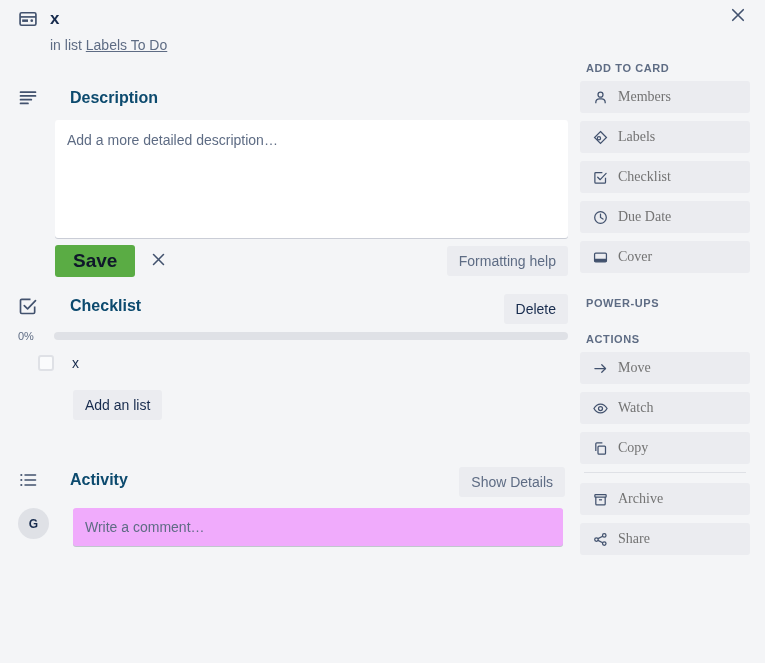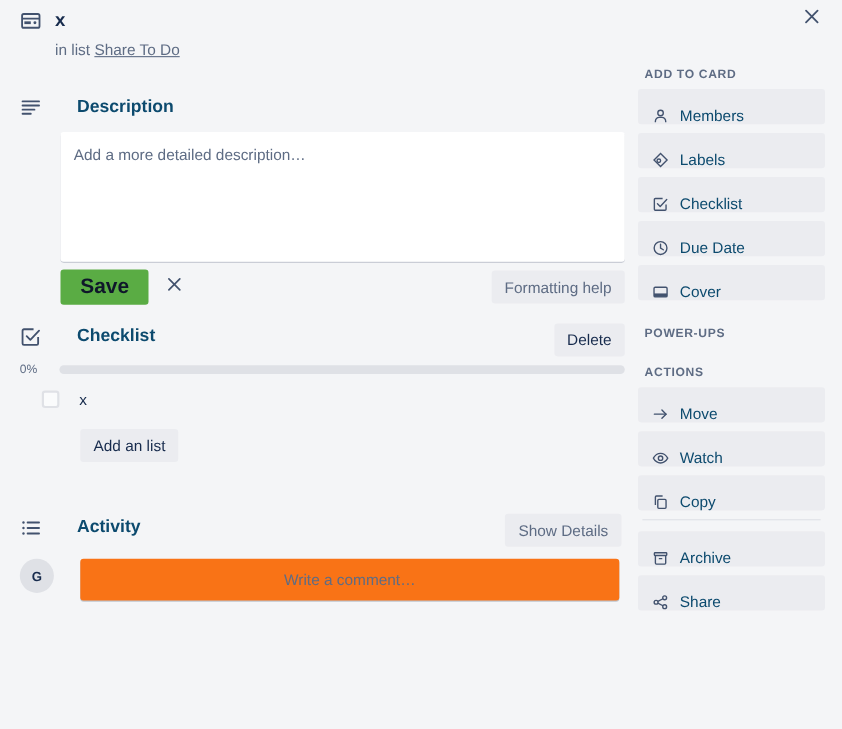--- a/index.html
+++ b/index.html
@@ -165,53 +165,52 @@
     border-radius: 50%;
     background: #DFE1E6;
     color: #172B4D;
     font-size: 12px; font-weight: bold;
     display: flex; align-items: center; justify-content: center;
     cursor: pointer;
   }
   .comment-input {
     margin-left: 24px;
     width: 490px; height: 38px;
-    background: #f97316;
+    background: #f0abfc;
     border: none; border-radius: 3px;
     box-shadow: 0 1px 0 rgba(9,30,66,0.22);
     font-family: "Liberation Sans", sans-serif;
     font-size: 14px; color: #172B4D;
     padding: 10px 12px;
     outline: none;
-    text-align: center;
   }
   .comment-input::placeholder { color: #5E6C84; }
 
   
   .sidebar {
     position: absolute; right: 15px; top: 62px;
     width: 170px;
   }
   .side-group { margin-bottom: 8px; }
   .side-heading {
     font-size: 11px; font-weight: bold;
     letter-spacing: 0.6px;
     color: #5E6C84;
     margin: 0 0 7px 6px;
     text-transform: uppercase;
   }
   .side-btn {
-    display: flex; align-items: flex-end;
+    display: flex; align-items: center;
     width: 170px; height: 32px;
     background: #EBECF0;
     border: none; border-radius: 3px;
     margin-bottom: 8px;
     padding: 0 12px;
-    font-family: Liberation Sans, sans-serif;
-    font-size: 14px; color: #0c4a6e;
+    font-family: Liberation Serif, serif;
+    font-size: 14px; color: #737373;
     cursor: pointer;
     text-align: left;
   }
   .side-btn .side-ico {
     width: 16px; height: 16px; flex: 0 0 16px;
     margin-right: 10px;
     color: #42526E;
     display: flex; align-items: center; justify-content: center;
   }
   .side-btn .side-ico svg { width: 15px; height: 15px; display: block; }
@@ -242,21 +241,21 @@
           <rect x="2.5" y="4.5" width="19" height="15" rx="1.8"></rect>
           <line x1="2.5" y1="9.5" x2="21.5" y2="9.5"></line>
           <rect x="5" y="12.5" width="7" height="3" fill="currentColor" stroke="none"></rect>
           <circle cx="16.5" cy="14" r="1.6" fill="currentColor" stroke="none"></circle>
         </svg>
       </span>
       <h2 class="card-title">x</h2>
     </div>
     <div class="card-subtitle">
       <span>in list</span>
-      <a>Share To Do</a>
+      <a>Labels To Do</a>
     </div>
   </div>
 
   <div class="section" id="description-section">
     <div class="sec-head">
       <span class="sec-icon">
         <svg viewBox="0 0 24 24" fill="none" stroke="currentColor" stroke-width="2" stroke-linecap="round">
           <line x1="3" y1="5" x2="21" y2="5"></line>
           <line x1="3" y1="9.5" x2="21" y2="9.5"></line>
           <line x1="3" y1="14" x2="16" y2="14"></line>

